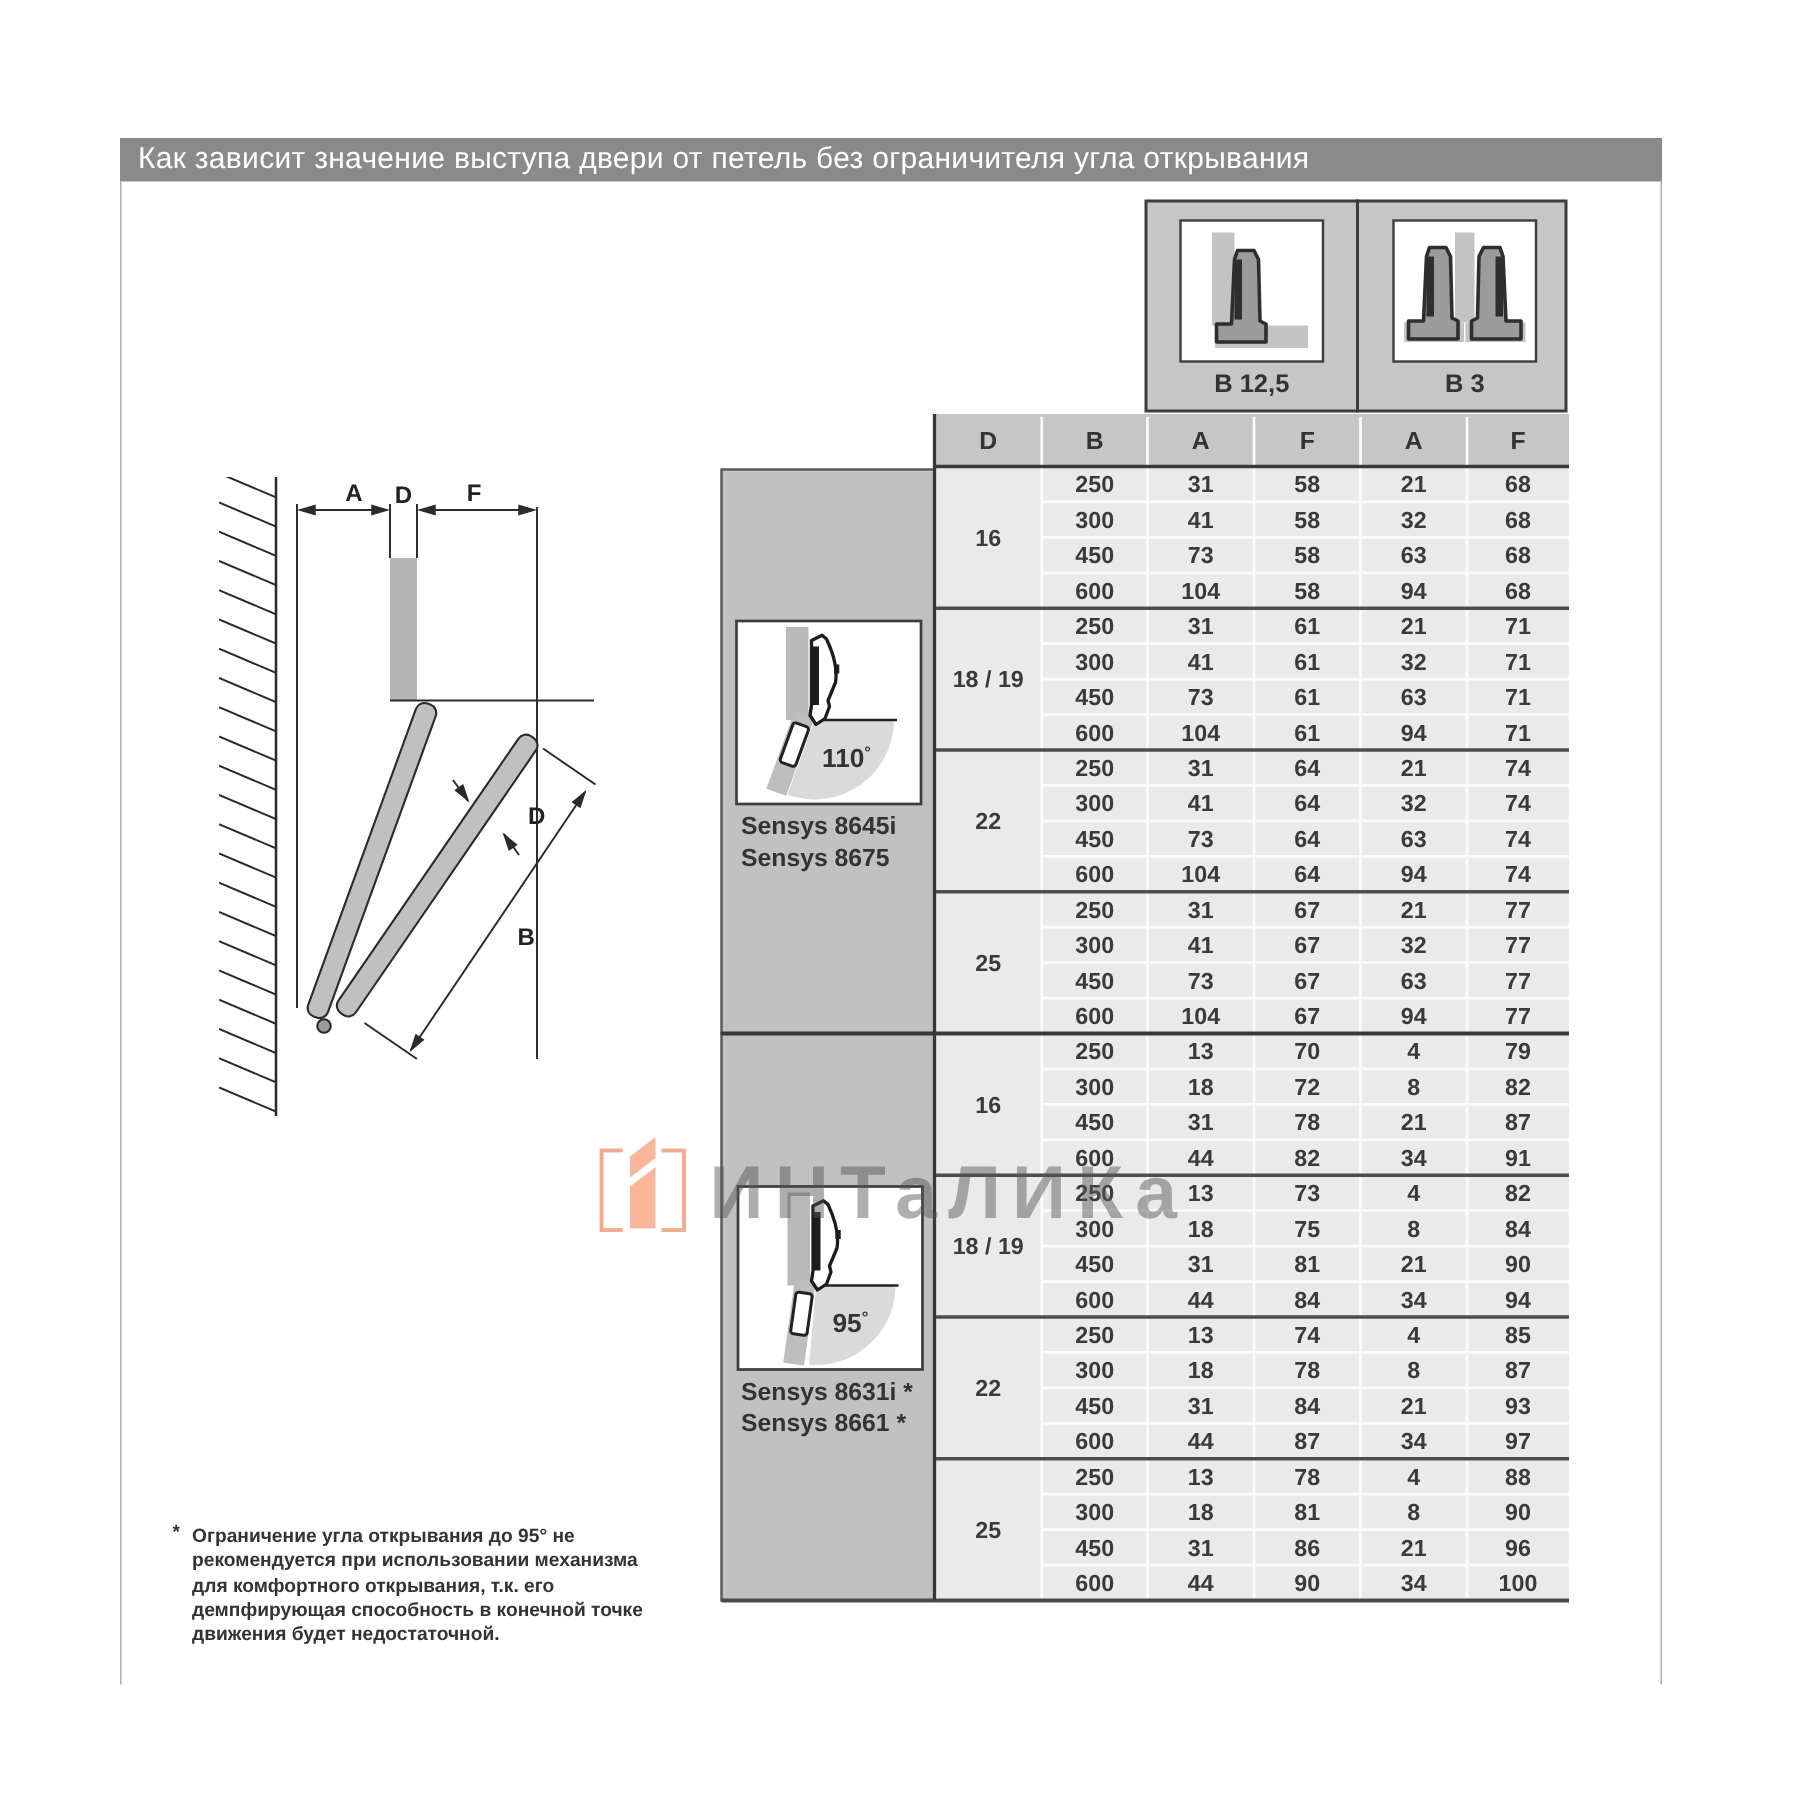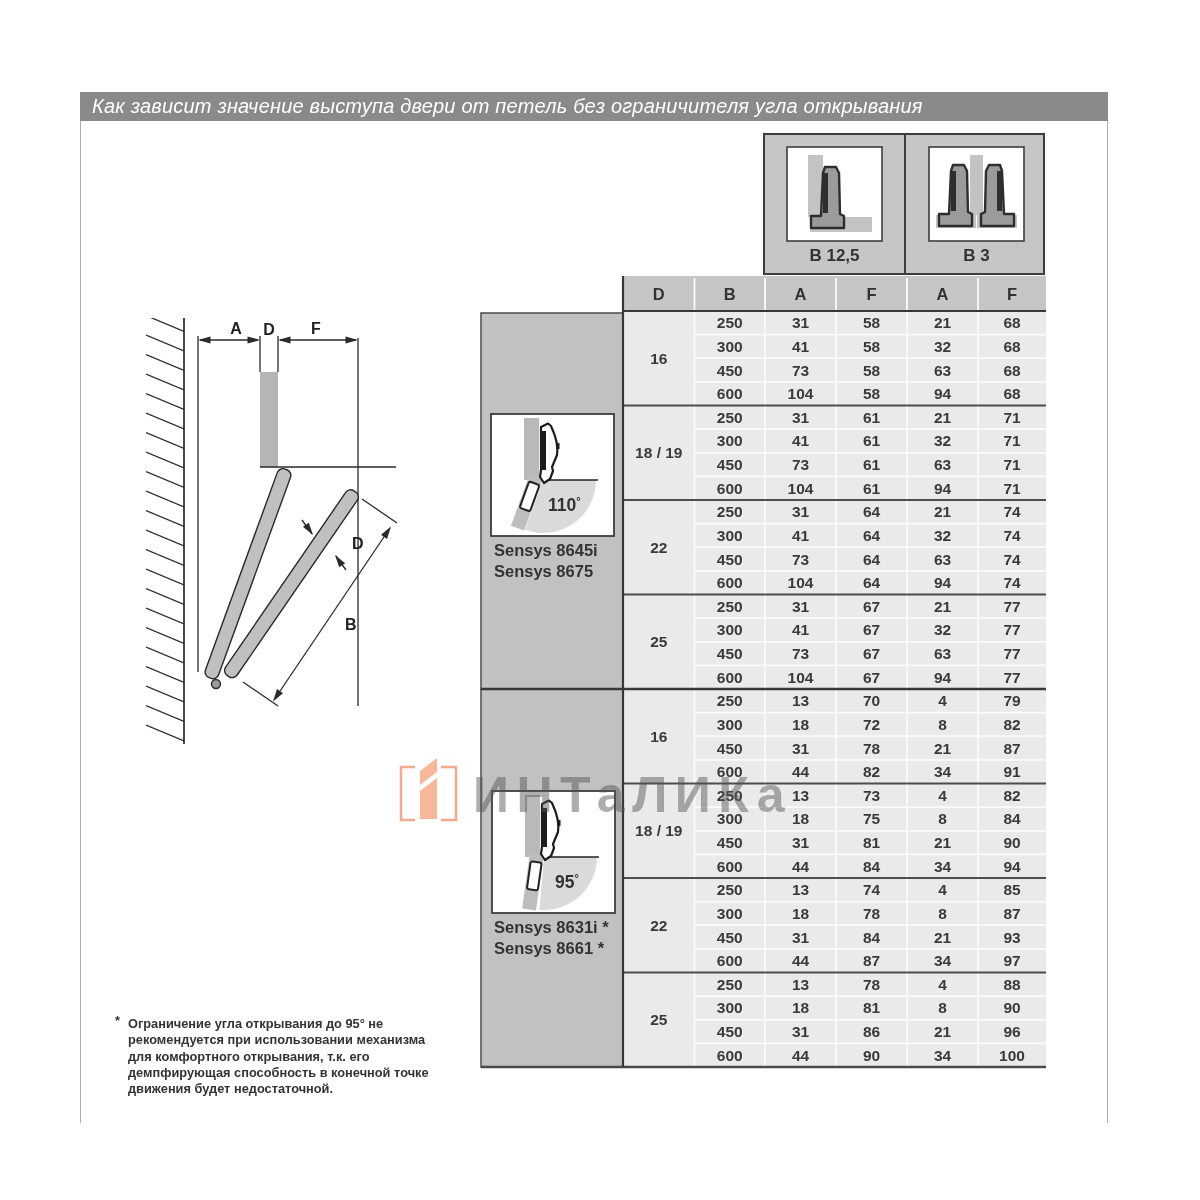--- a/index.html
+++ b/index.html
@@ -1,21 +1,21 @@
 <!DOCTYPE html>
 <html><head><meta charset="utf-8">
 <style>
 html,body{margin:0;padding:0;background:#fff;}
 #page{position:relative;width:1200px;height:1200px;background:#fff;overflow:hidden;
 font-family:"Liberation Sans", sans-serif;}
 </style></head>
 <body>
 <div id="page">
 
-<div style="position:absolute;left:80px;top:92px;width:1028px;height:29px;background:#8a8a8a;color:#fff;font-size:20px;line-height:29px;padding-left:12px;box-sizing:border-box;letter-spacing:0.2px;font-style:italic;">Как зависит значение выступа двери от петель без ограничителя угла открывания</div>
+<div style="position:absolute;left:80px;top:92px;width:1028px;height:29px;background:#8a8a8a;color:#fff;font-size:20px;line-height:29px;padding-left:12px;box-sizing:border-box;letter-spacing:0.2px;">Как зависит значение выступа двери от петель без ограничителя угла открывания</div>
 
 <div style="position:absolute;left:80px;top:121px;width:1px;height:1002px;background:#aeaeae;"></div>
 
 <div style="position:absolute;left:1107px;top:121px;width:1px;height:1002px;background:#aeaeae;"></div>
 <svg width="1200" height="1200" style="position:absolute;left:0;top:0" font-family="Liberation Sans, sans-serif">
 
 <rect x="764" y="134" width="141" height="140" fill="#c6c6c6" stroke="#3d3d3d" stroke-width="2"></rect>
 
 <rect x="905" y="134" width="139" height="140" fill="#c6c6c6" stroke="#3d3d3d" stroke-width="2"></rect>
 

